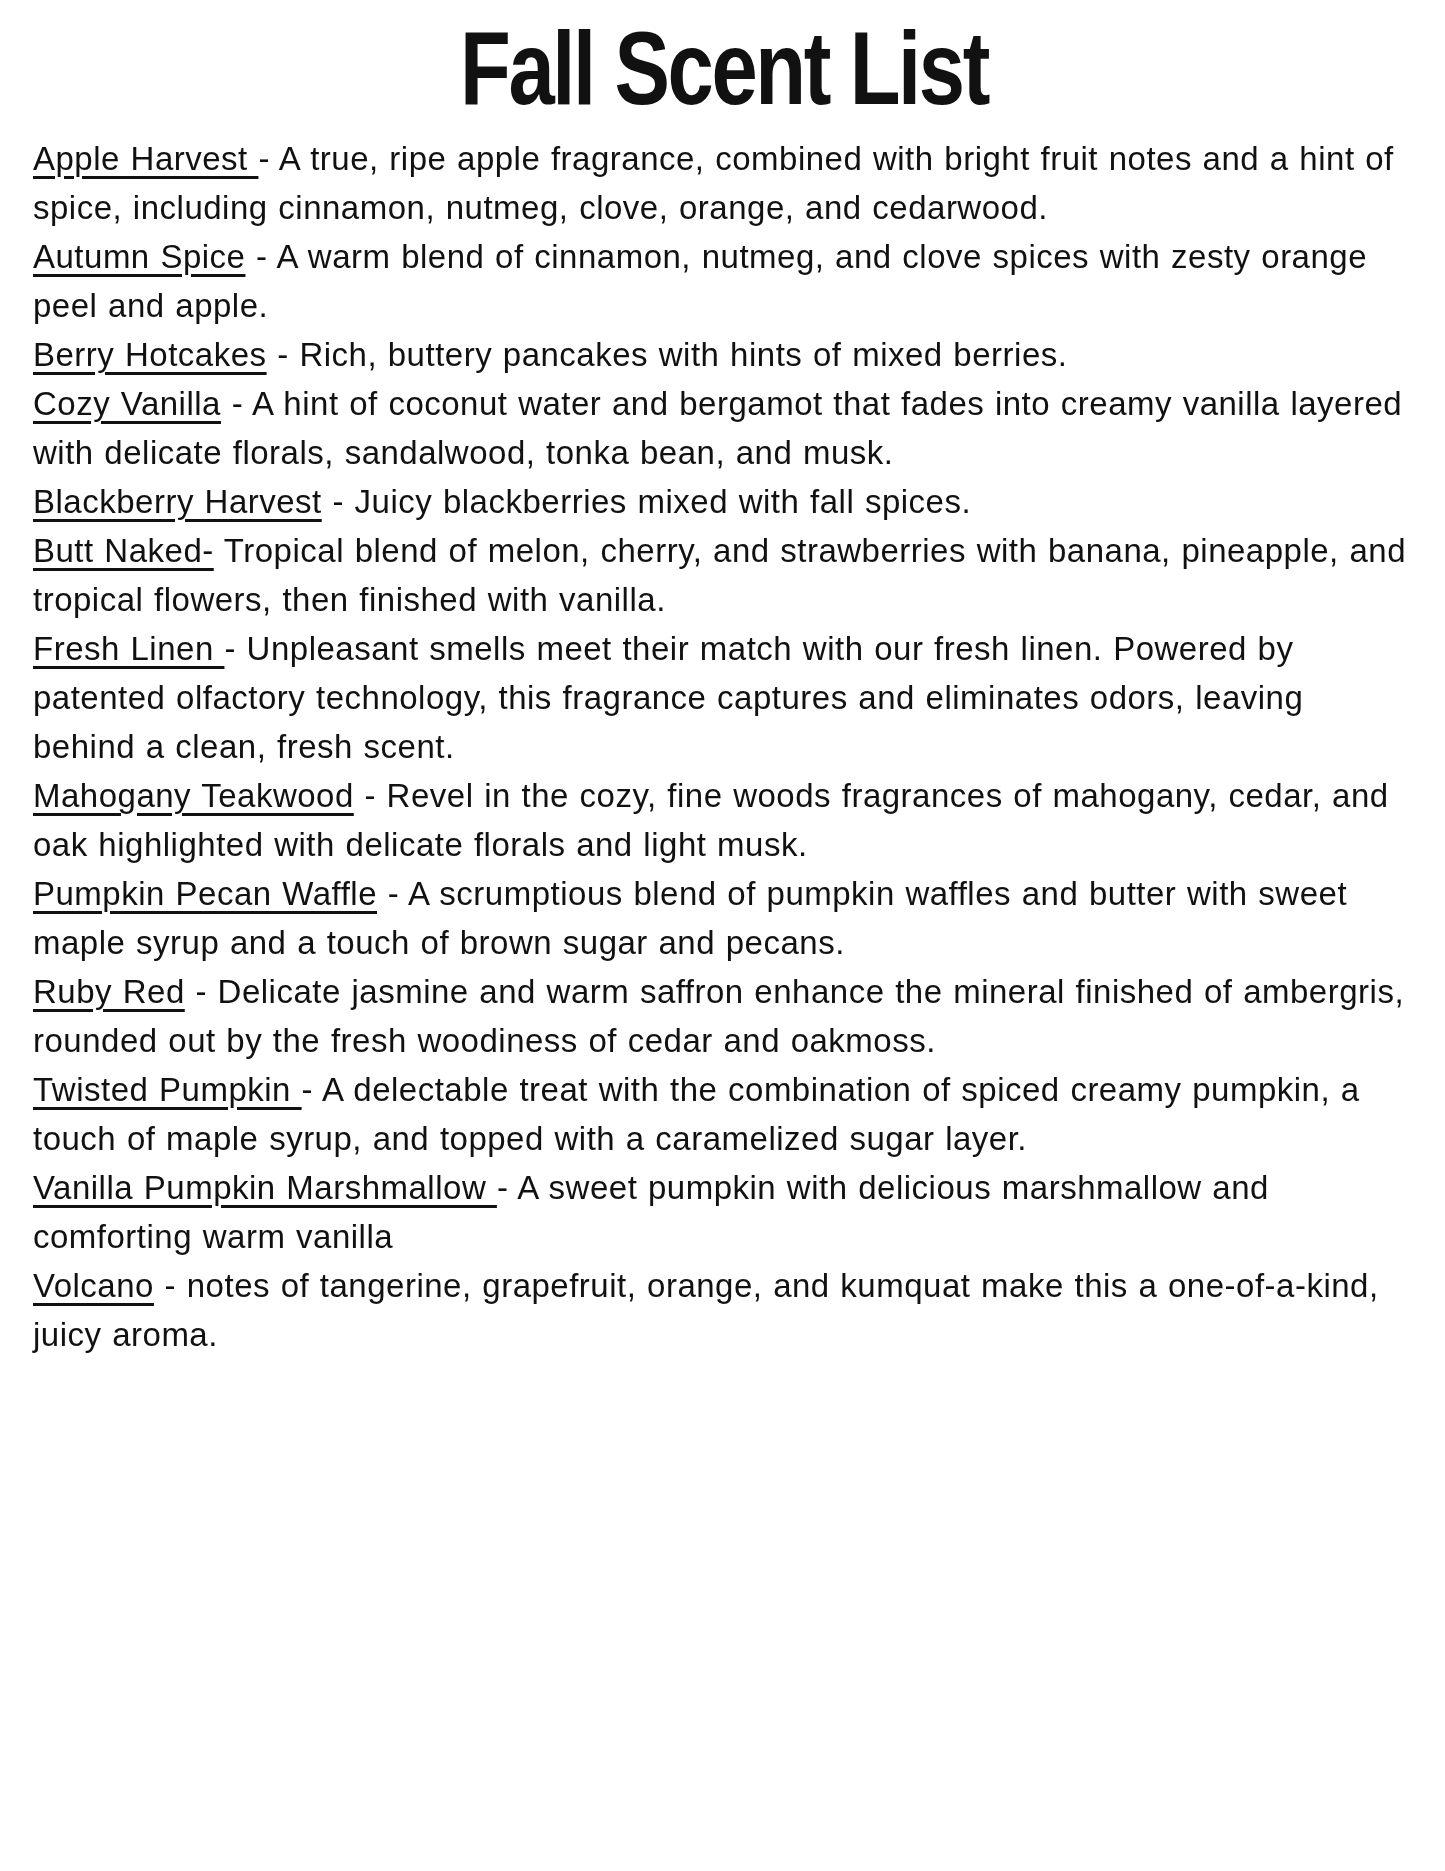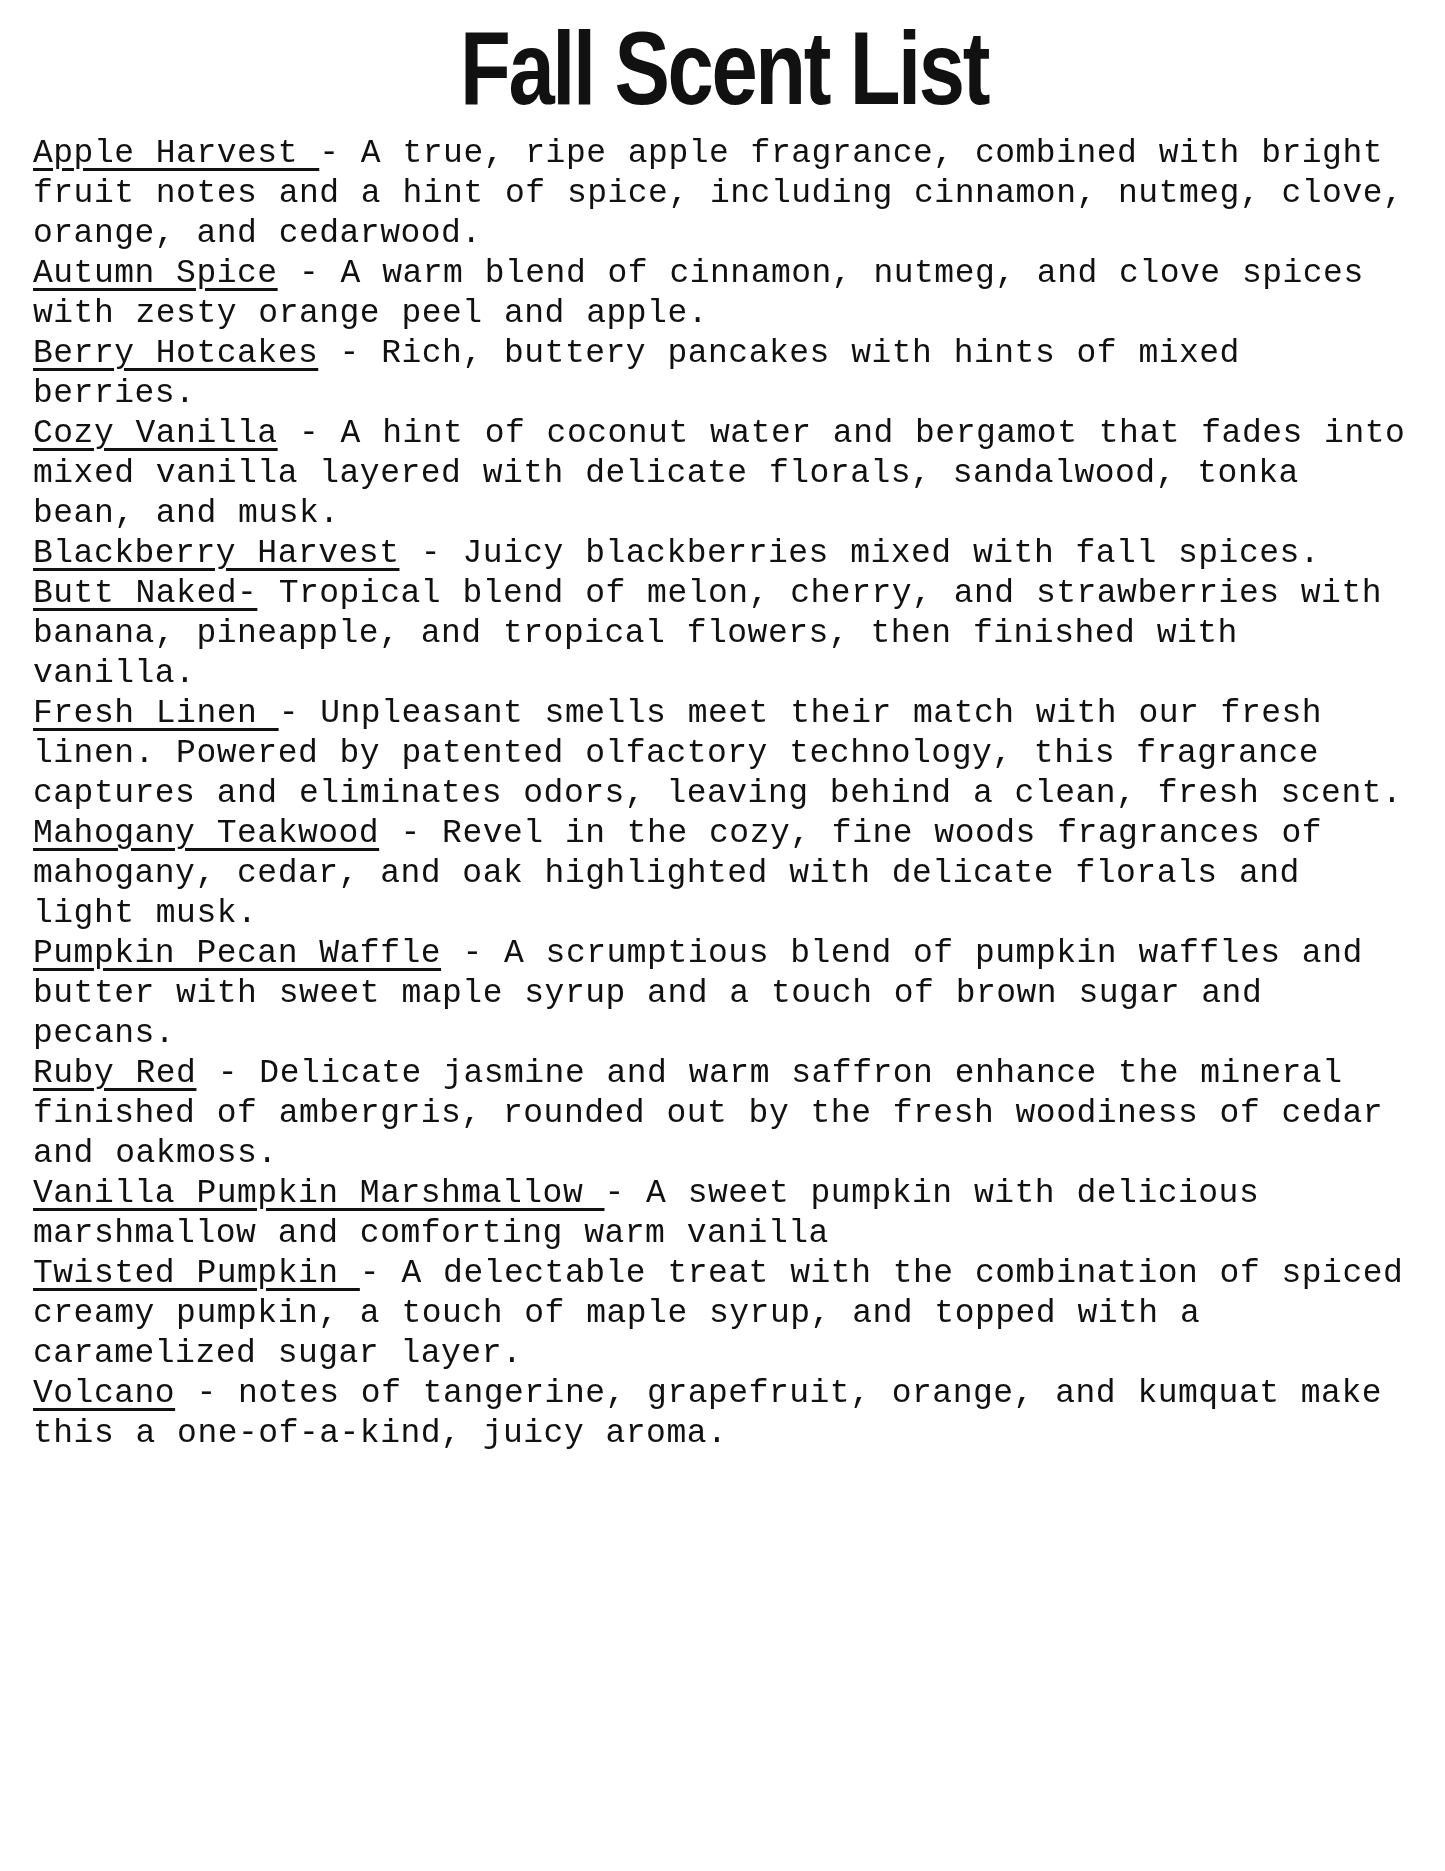--- a/index.html
+++ b/index.html
@@ -32,60 +32,59 @@
     transform:scaleX(0.80);
     transform-origin:50% 50%;
     white-space:nowrap;
   }
   .scent-list{
     width:1382px;
   }
   .scent{
     margin:0;
     font-size:33px;
-    line-height:40px;
+    line-height:49px;
     letter-spacing:0.5px;
     white-space:pre-wrap;
     word-spacing:1px;
-    font-family:Liberation Mono, monospace;
   }
   .scent-name{
     text-decoration:underline;
     text-decoration-thickness:2.5px;
     text-underline-offset:6px;
   }
 </style>
 </head>
 <body>
 
 <div class="page">
   <h1 class="title">Fall Scent List</h1>
   <div class="scent-list" id="scent-list">
   <p class="scent"><span class="scent-name">Apple Harvest </span><span class="scent-sep">- </span><span class="scent-desc">A true, ripe apple fragrance, combined with bright fruit notes and a hint of spice, including cinnamon, nutmeg, clove, orange, and cedarwood.</span></p>
 
   <p class="scent"><span class="scent-name">Autumn Spice</span><span class="scent-sep"> - </span><span class="scent-desc">A warm blend of cinnamon, nutmeg, and clove spices with zesty orange peel and apple.</span></p>
 
   <p class="scent"><span class="scent-name">Berry Hotcakes</span><span class="scent-sep"> - </span><span class="scent-desc">Rich, buttery pancakes with hints of mixed berries.</span></p>
 
-  <p class="scent"><span class="scent-name">Cozy Vanilla</span><span class="scent-sep"> - </span><span class="scent-desc">A hint of coconut water and bergamot that fades into mixed vanilla layered with delicate florals, sandalwood, tonka bean, and musk.</span></p>
+  <p class="scent"><span class="scent-name">Cozy Vanilla</span><span class="scent-sep"> - </span><span class="scent-desc">A hint of coconut water and bergamot that fades into creamy vanilla layered with delicate florals, sandalwood, tonka bean, and musk.</span></p>
 
 
   <p class="scent"><span class="scent-name">Blackberry Harvest</span><span class="scent-sep"> - </span><span class="scent-desc">Juicy blackberries mixed with fall spices.</span></p>
 
   <p class="scent"><span class="scent-name">Butt Naked-</span><span class="scent-sep"> </span><span class="scent-desc">Tropical blend of melon, cherry, and strawberries with banana, pineapple, and tropical flowers, then finished with vanilla.</span></p>
 
 
   <p class="scent"><span class="scent-name">Fresh Linen </span><span class="scent-sep">- </span><span class="scent-desc">Unpleasant smells meet their match with our fresh linen. Powered by patented olfactory technology, this fragrance captures and eliminates odors, leaving behind a clean, fresh scent.</span></p>
 
   <p class="scent"><span class="scent-name">Mahogany Teakwood</span><span class="scent-sep"> - </span><span class="scent-desc">Revel in the cozy, fine woods fragrances of mahogany, cedar, and oak highlighted with delicate florals and light musk.</span></p>
 
 
   <p class="scent"><span class="scent-name">Pumpkin Pecan Waffle</span><span class="scent-sep"> - </span><span class="scent-desc">A scrumptious blend of pumpkin waffles and butter with sweet maple syrup and a touch of brown sugar and pecans.</span></p>
 
   <p class="scent"><span class="scent-name">Ruby Red</span><span class="scent-sep"> - </span><span class="scent-desc">Delicate jasmine and warm saffron enhance the mineral finished of ambergris, rounded out by the fresh woodiness of cedar and oakmoss.</span></p>
 
+  <p class="scent"><span class="scent-name">Twisted Pumpkin </span><span class="scent-sep">- </span><span class="scent-desc">A delectable treat with the combination of spiced creamy pumpkin, a touch of maple syrup, and topped with a caramelized sugar layer.</span></p>
+
   <p class="scent"><span class="scent-name">Vanilla Pumpkin Marshmallow </span><span class="scent-sep">- </span><span class="scent-desc">A sweet pumpkin with delicious marshmallow and comforting warm vanilla</span></p>
-
-  <p class="scent"><span class="scent-name">Twisted Pumpkin </span><span class="scent-sep">- </span><span class="scent-desc">A delectable treat with the combination of spiced creamy pumpkin, a touch of maple syrup, and topped with a caramelized sugar layer.</span></p>
 
   <p class="scent"><span class="scent-name">Volcano</span><span class="scent-sep"> - </span><span class="scent-desc">notes of tangerine, grapefruit, orange, and kumquat make this a one-of-a-kind, juicy aroma.</span></p>
 </div>
 </div>
 
 </body></html>

